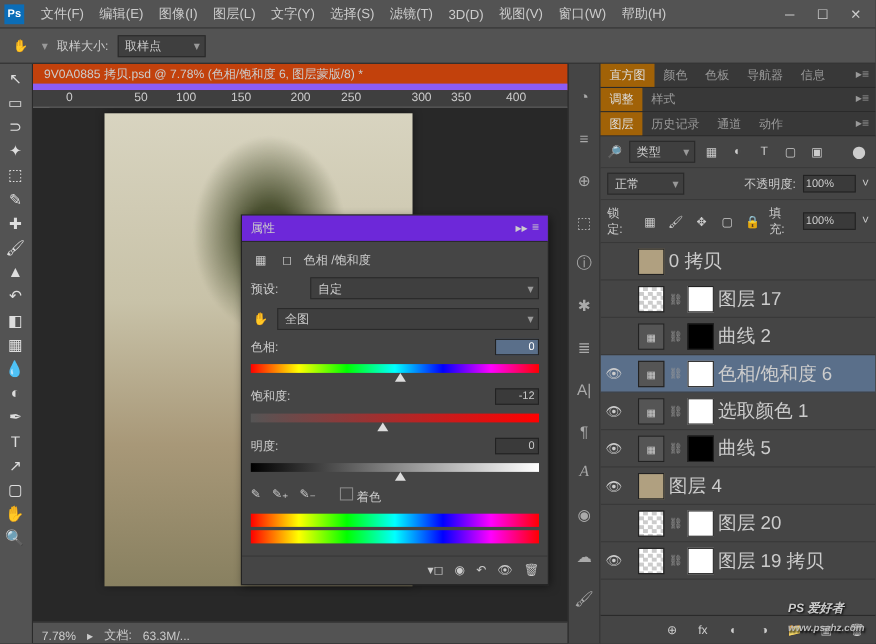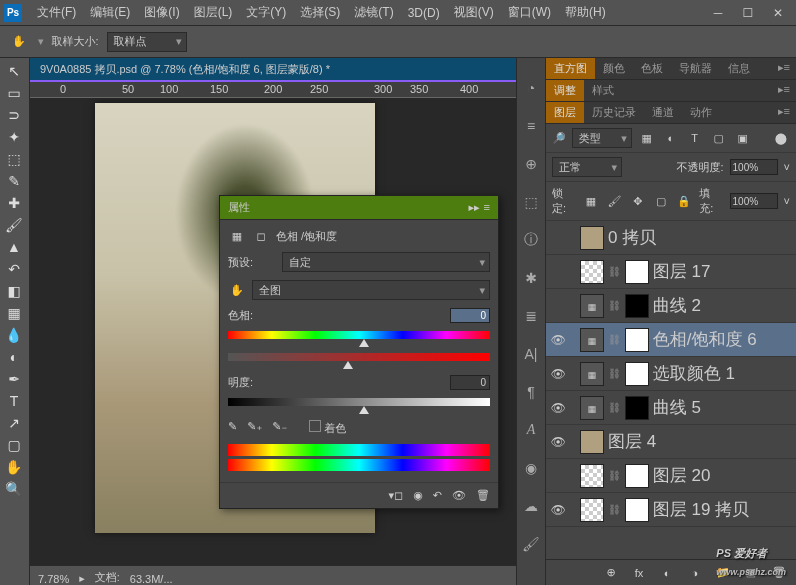--- a/index.html
+++ b/index.html
@@ -11,21 +11,21 @@
 .win-btn{width:28px;height:20px;display:flex;align-items:center;justify-content:center;font-size:12px}
 .options-bar{background:#535353;height:32px;display:flex;align-items:center;padding:0 8px;gap:8px;border-bottom:1px solid #2a2a2a}
 .tool-icon{width:22px;height:22px;display:flex;align-items:center;justify-content:center}
 .label{font-size:11px}
 .dropdown{background:#3f3f3f;border:1px solid #2a2a2a;padding:2px 20px 2px 6px;position:relative;min-width:80px;height:20px;display:flex;align-items:center}
 .dropdown::after{content:"▾";position:absolute;right:4px;color:#999}
 .main{display:flex;height:527px}
 .toolbox{width:30px;background:#535353;border-right:1px solid #2a2a2a;display:flex;flex-direction:column;padding-top:2px}
 .tool{width:28px;height:22px;display:flex;align-items:center;justify-content:center;cursor:pointer;position:relative;font-size:14px;color:#ddd}
 .workspace{flex:1;background:#282828;position:relative;overflow:hidden}
-.doc-tab{background:#0c4a6e;padding:4px 10px;font-size:11px;color:#ddd;border-bottom:2px solid #8b5cf6;height:24px;display:flex;align-items:center}
+.doc-tab{background:#c2410c;padding:4px 10px;font-size:11px;color:#ddd;border-bottom:6px solid #8b5cf6;height:24px;display:flex;align-items:center}
 .ruler-h{height:16px;background:#3f3f3f;border-bottom:1px solid #666;position:relative;overflow:hidden;font-size:8px;color:#999}
 .ruler-h span{position:absolute;top:1px}
 .canvas-area{position:absolute;top:40px;left:15px;right:0;bottom:20px;background:#282828;overflow:hidden}
 .canvas{position:absolute;left:50px;top:5px;width:280px;height:430px;background:linear-gradient(180deg,#d8d4c0 0%,#c8c2a8 40%,#a89878 70%,#888060 100%);box-shadow:0 0 8px rgba(0,0,0,0.5)}
 .tree{position:absolute;top:20px;left:80px;width:140px;height:180px;background:radial-gradient(ellipse at center,#4a5030 20%,transparent 70%);filter:blur(1px)}
 .tree::before{content:"";position:absolute;bottom:-60px;left:60px;width:12px;height:90px;background:#3a3020}
 .statusbar{position:absolute;bottom:0;left:0;right:0;height:20px;background:#535353;border-top:1px solid #2a2a2a;display:flex;align-items:flex-end;padding:0 8px;gap:10px;font-size:10px}
 .vstrip{width:30px;background:#454545;border-left:1px solid #2a2a2a;border-right:1px solid #2a2a2a;display:flex;flex-direction:column;align-items:center;padding-top:20px;gap:18px}
 .vstrip-icon{width:20px;height:20px;display:flex;align-items:center;justify-content:center;color:#aaa;font-size:14px}
 .right-panels{width:250px;background:#454545;display:flex;flex-direction:column}
@@ -40,21 +40,21 @@
 .layer.selected{background:#5a6f8a}
 .eye{width:16px;text-align:center;font-size:12px;color:#ccc}
 .thumb{width:24px;height:24px;background:#888;border:1px solid #222;flex-shrink:0}
 .thumb.mask{background:#fff}
 .thumb.darkm{background:#000}
 .thumb.check{background:repeating-conic-gradient(#ccc 0 25%,#fff 0 50%) 0 0/8px 8px}
 .link{font-size:10px;color:#999}
 .lname{font-size:17px;flex:1}
 .layer-footer{height:26px;background:#454545;border-top:1px solid #2a2a2a;display:flex;align-items:center;justify-content:flex-end;gap:10px;padding:0 8px}
 .props-panel{position:absolute;left:219px;top:195px;width:280px;background:#454545;border:1px solid #222;box-shadow:2px 2px 8px rgba(0,0,0,0.5);z-index:100}
-.props-header{display:flex;align-items:center;padding:4px 8px;background:#4d7c0f;border-bottom:1px solid #2a2a2a}
+.props-header{display:flex;align-items:center;padding:4px 8px;background:#6d28d9;border-bottom:1px solid #2a2a2a}
 .props-title{font-size:11px}
 .props-close{margin-left:auto;display:flex;gap:4px;font-size:10px;color:#999}
 .props-body{padding:8px}
 .props-row{display:flex;align-items:center;margin-bottom:8px;gap:6px}
 .props-label{width:48px;font-size:11px}
 .slider-track{height:8px;position:relative;margin:2px 0 14px 0}
 .hue-track{background:linear-gradient(90deg,#f00,#ff0,#0f0,#0ff,#00f,#f0f,#f00);height:8px}
 .sat-track{background:linear-gradient(90deg,#555,#f00);height:8px}
 .lig-track{background:linear-gradient(90deg,#000,#888,#fff);height:8px}
 .slider-thumb{position:absolute;top:8px;width:0;height:0;border-left:5px solid transparent;border-right:5px solid transparent;border-bottom:8px solid #ddd}
@@ -329,20 +329,24 @@
           <span>全图</span>
         </div>
     </div>
     <div class="props-row">
       <span class="props-label">色相:</span>
       <input class="val-input active" value="0" style="">
     </div>
     <div class="slider-track hue-track">
         <div class="slider-thumb" style="left:50%"></div>
       </div>
+    <div class="props-row">
+      <span class="props-label">饱和度:</span>
+      <input class="val-input" value="-12" style="">
+    </div>
     <div class="slider-track sat-track">
         <div class="slider-thumb" style="left:44%"></div>
       </div>
     <div class="props-row">
       <span class="props-label">明度:</span>
       <input class="val-input" value="0" style="">
     </div>
     <div class="slider-track lig-track">
         <div class="slider-thumb" style="left:50%"></div>
       </div>

